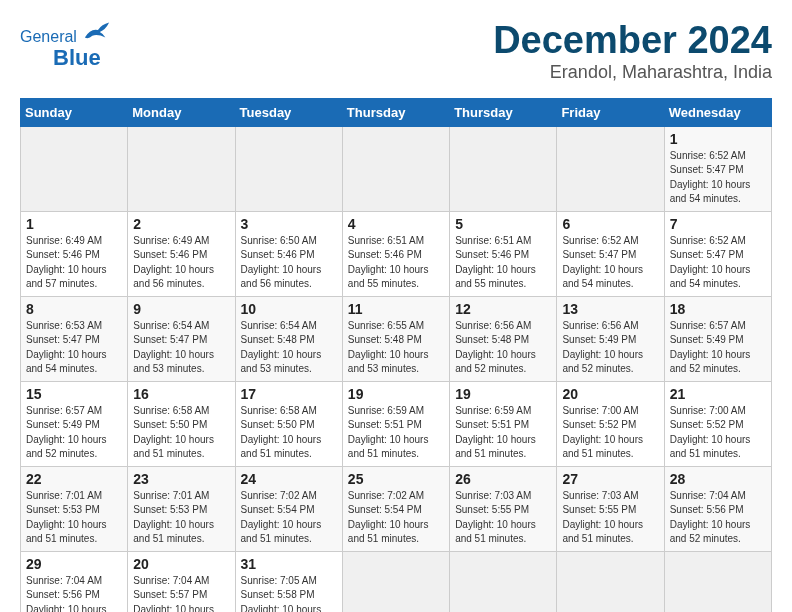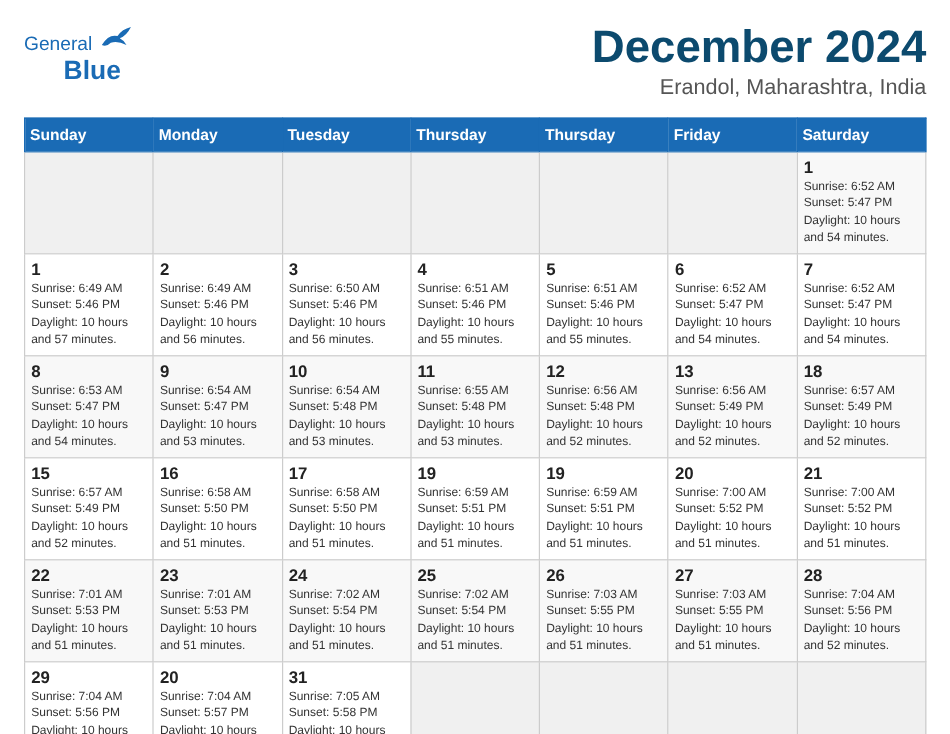--- a/index.html
+++ b/index.html
@@ -117,21 +117,21 @@
 
 <table class="calendar">
   <thead>
     <tr>
     <th>Sunday</th>
         <th>Monday</th>
         <th>Tuesday</th>
         <th>Thursday</th>
         <th>Thursday</th>
         <th>Friday</th>
-        <th>Saturday</th>
+        <th>Wednesday</th>
       </tr>
   </thead>
   <tbody id="calendar-body">
   <tr>
         <td class="empty-cell"></td>
         <td class="empty-cell"></td>
         <td class="empty-cell"></td>
         <td class="empty-cell"></td>
         <td class="empty-cell"></td>
         <td class="empty-cell"></td>

